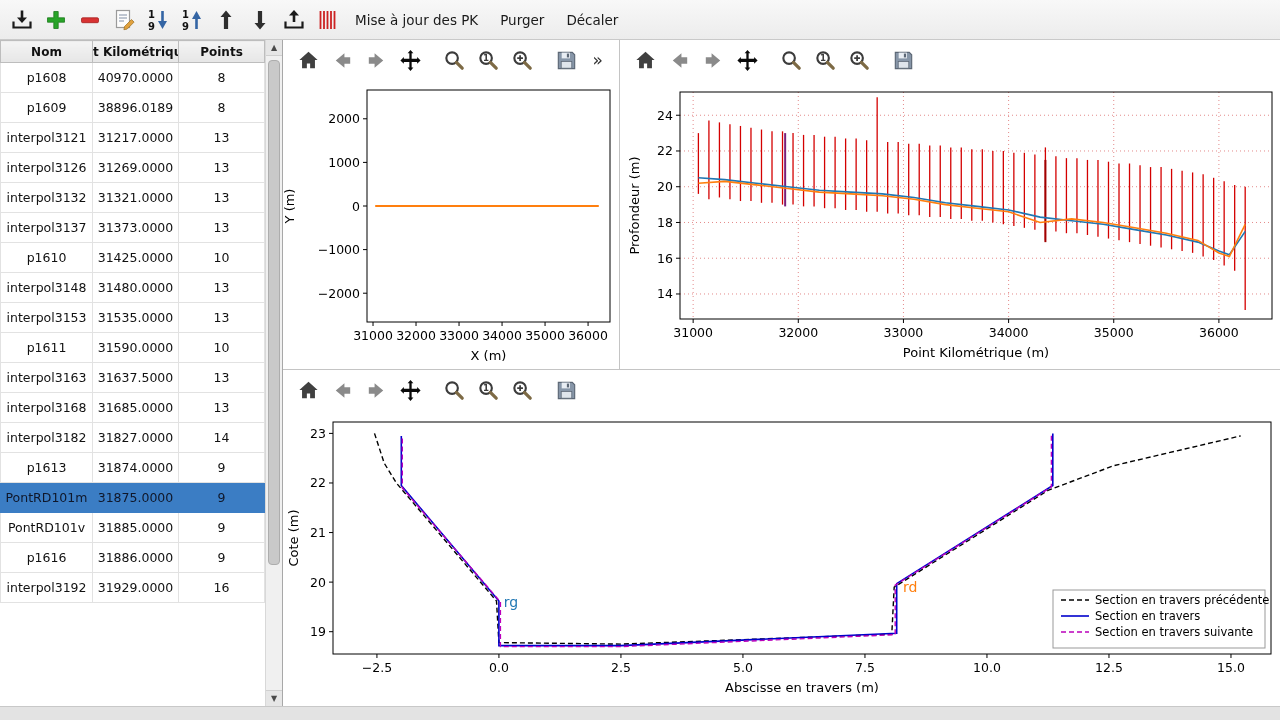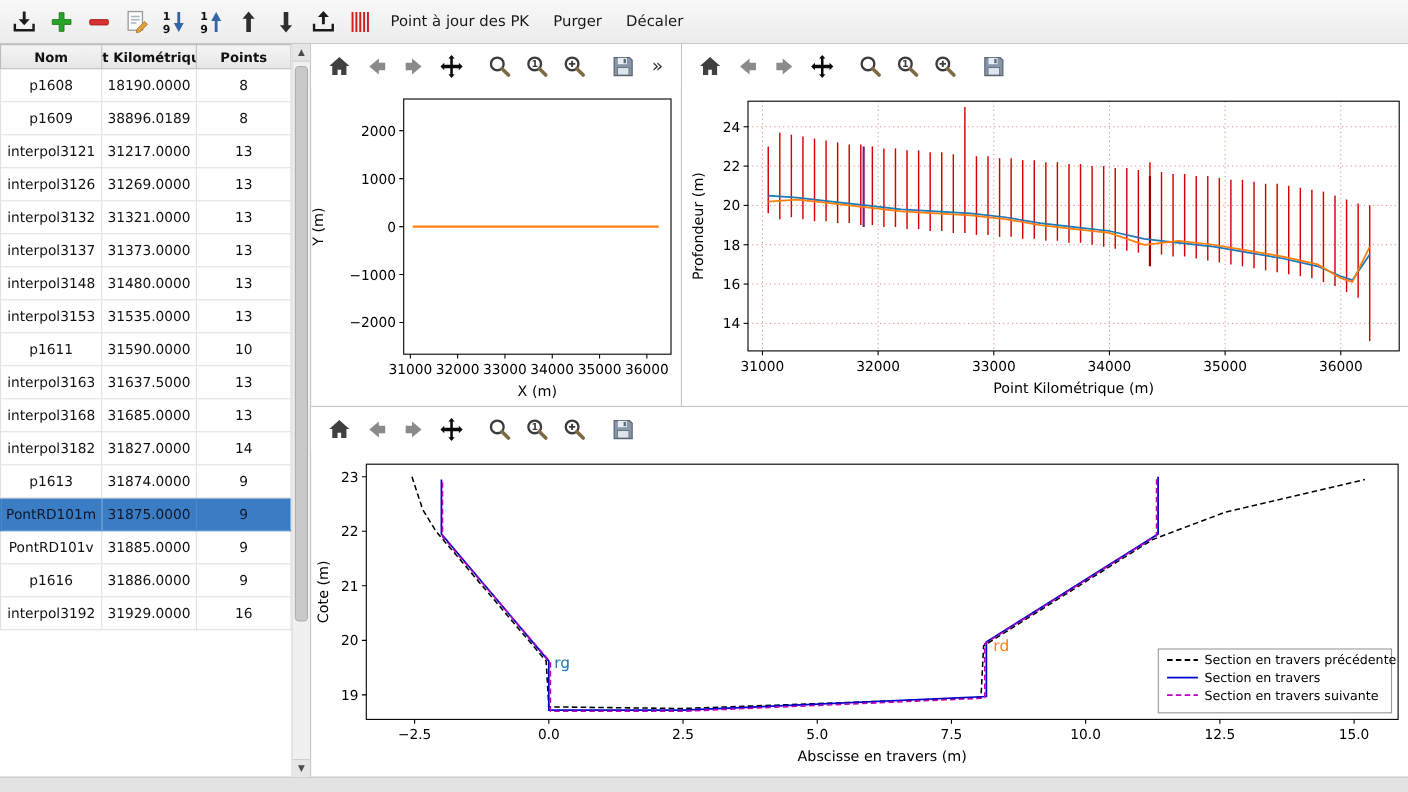--- a/index.html
+++ b/index.html
@@ -117,41 +117,41 @@
           </svg>
         </div>
         <div class="tbtn">
           <svg width="26" height="26" viewBox="0 0 26 26">
             <g stroke="#cc2222" stroke-width="1.8" fill="none">
               <path d="M5.5 4v18M9 4v18M12.5 4v18M16 4v18M19.5 4v18"></path>
             </g>
           </svg>
         </div>
       </span>
-    <span class="ttext">Point à jour des PK</span>
+    <span class="ttext">Mise à jour des PK</span>
     <span class="ttext">Purger</span>
     <span class="ttext">Décaler</span>
   </div>
 
   <div class="content">
 
     <div class="left-panel">
       <div class="table-area">
         <table>
           <thead id="thead">
               <tr>
                 <th style="width: 92px;">Nom</th>
                 <th style="width: 86px;">t Kilométriqu</th>
                 <th style="width: 86px;">Points</th>
               </tr>
             </thead>
           <tbody id="tbody">
               <tr>
                 <td>p1608</td>
-                <td>18190.0000</td>
+                <td>40970.0000</td>
                 <td>8</td>
               </tr>
               <tr>
                 <td>p1609</td>
                 <td>38896.0189</td>
                 <td>8</td>
               </tr>
               <tr>
                 <td>interpol3121</td>
                 <td>31217.0000</td>
@@ -164,20 +164,25 @@
               </tr>
               <tr>
                 <td>interpol3132</td>
                 <td>31321.0000</td>
                 <td>13</td>
               </tr>
               <tr>
                 <td>interpol3137</td>
                 <td>31373.0000</td>
                 <td>13</td>
+              </tr>
+              <tr>
+                <td>p1610</td>
+                <td>31425.0000</td>
+                <td>10</td>
               </tr>
               <tr>
                 <td>interpol3148</td>
                 <td>31480.0000</td>
                 <td>13</td>
               </tr>
               <tr>
                 <td>interpol3153</td>
                 <td>31535.0000</td>
                 <td>13</td>

